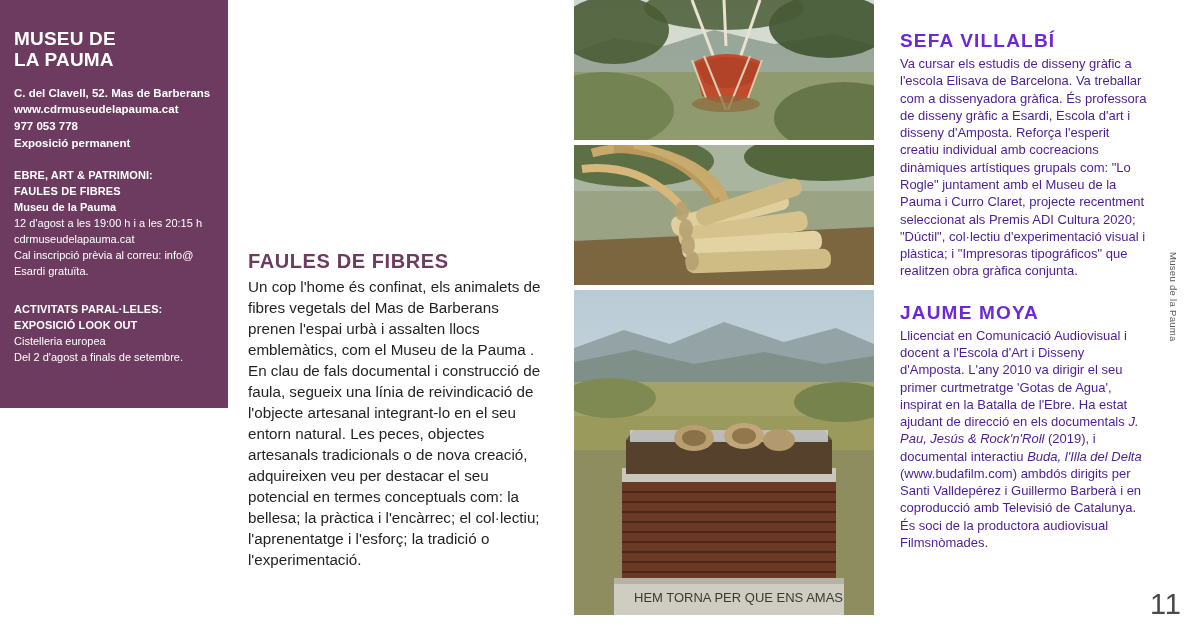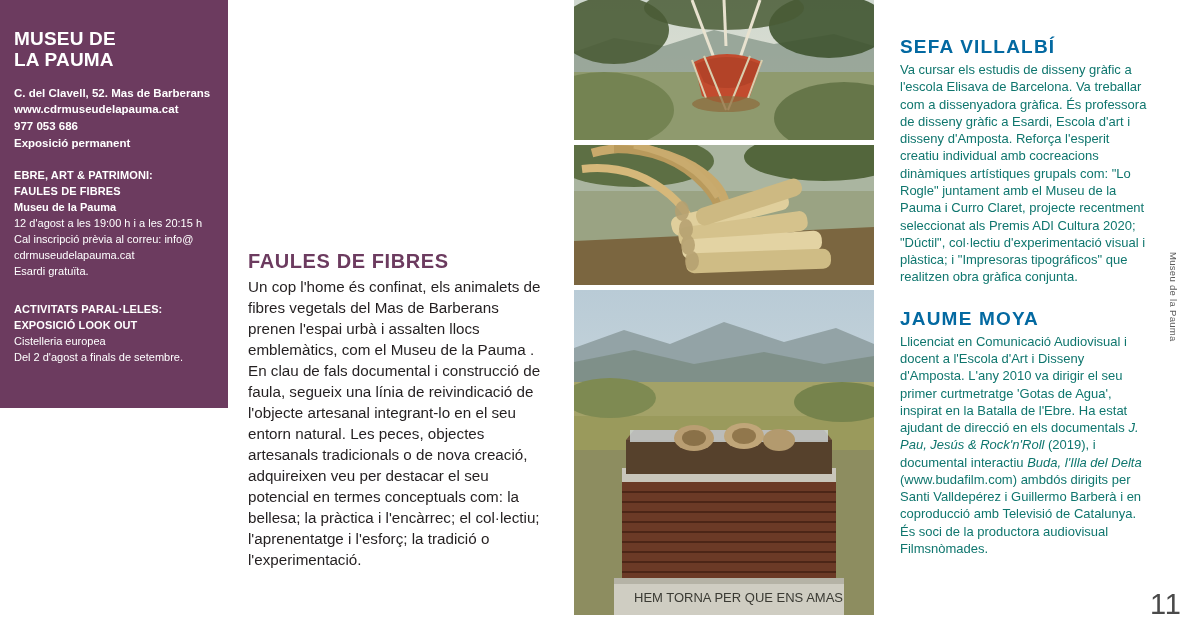--- a/index.html
+++ b/index.html
@@ -96,28 +96,28 @@
   #photo-3 { top: 290px; height: 325px; }
 
   
   .right-col {
     position: absolute;
     left: 900px;
     top: 30px;
     width: 250px;
   }
   .bio-name {
-    color: #0369a1;
+    color: #6d28d9;
     font-size: 19px;
     font-weight: bold;
     letter-spacing: 1.2px;
-    margin: 6px 0 3px 0;
+    margin: 0 0 3px 0;
   }
   .bio-body {
-    color: #0f766e;
+    color: #4c1d95;
     font-size: 13px;
     line-height: 1.33;
     margin-bottom: 22px;
   }
   .bio-body i { font-style: italic; }
 
   
   .side-label {
     position: absolute;
     left: 1168px;
@@ -143,32 +143,32 @@
 
 <div class="purple-panel">
   <h1 class="museum-title">
     <span>MUSEU DE</span>
     <span class="l2">LA PAUMA</span>
   </h1>
 
   <div class="addr-block">
     <div>C. del Clavell, 52. Mas de Barberans</div>
     <div>www.cdrmuseudelapauma.cat</div>
-    <div>977 053 686</div>
+    <div>977 053 778</div>
     <div>Exposició permanent</div>
   </div>
 
   <div class="sect">
     <div class="hdr">EBRE, ART &amp; PATRIMONI:</div>
     <div class="hdr">FAULES DE FIBRES</div>
     <div class="body">
       <div class="bold">Museu de la Pauma</div>
       <div>12 d'agost a les 19:00 h i a les 20:15 h</div>
+      <div>cdrmuseudelapauma.cat</div>
       <div>Cal inscripció prèvia al correu: info@</div>
-      <div>cdrmuseudelapauma.cat</div>
       <div>Esardi gratuïta.</div>
     </div>
   </div>
 
   <div class="sect">
     <div class="hdr">ACTIVITATS PARAL·LELES:</div>
     <div class="hdr">EXPOSICIÓ LOOK OUT</div>
     <div class="body">
       <div>Cistelleria europea</div>
       <div>Del 2 d'agost a finals de setembre.</div>

